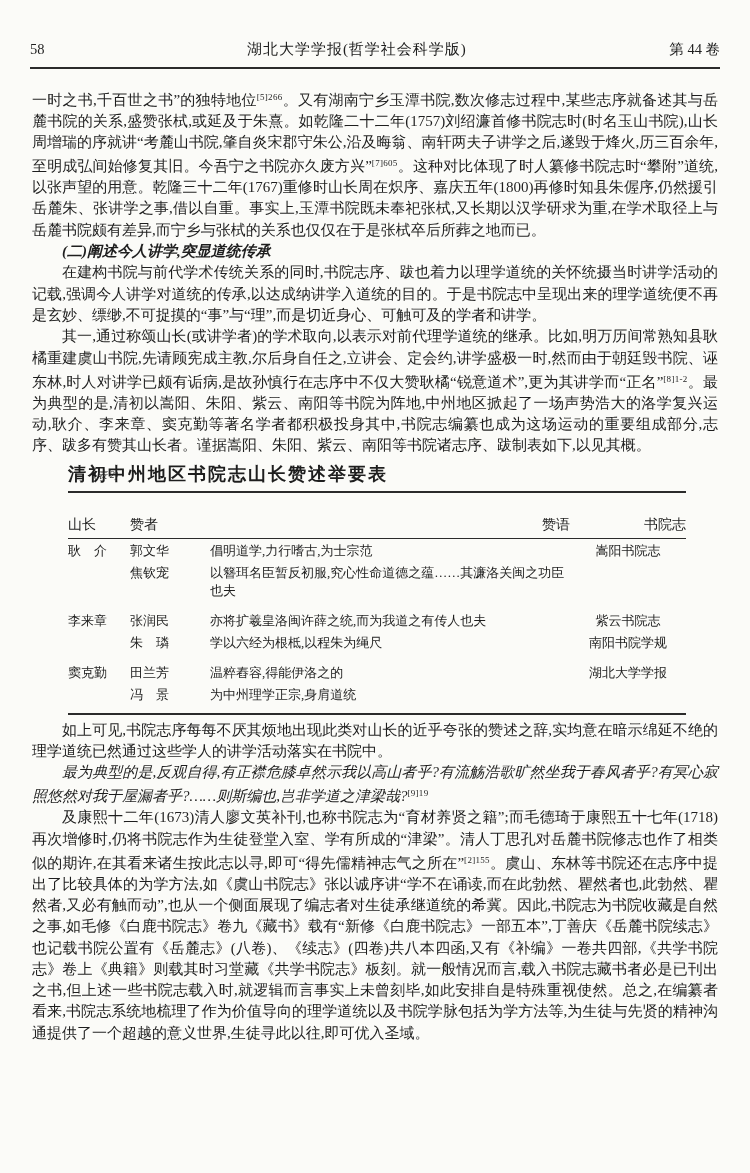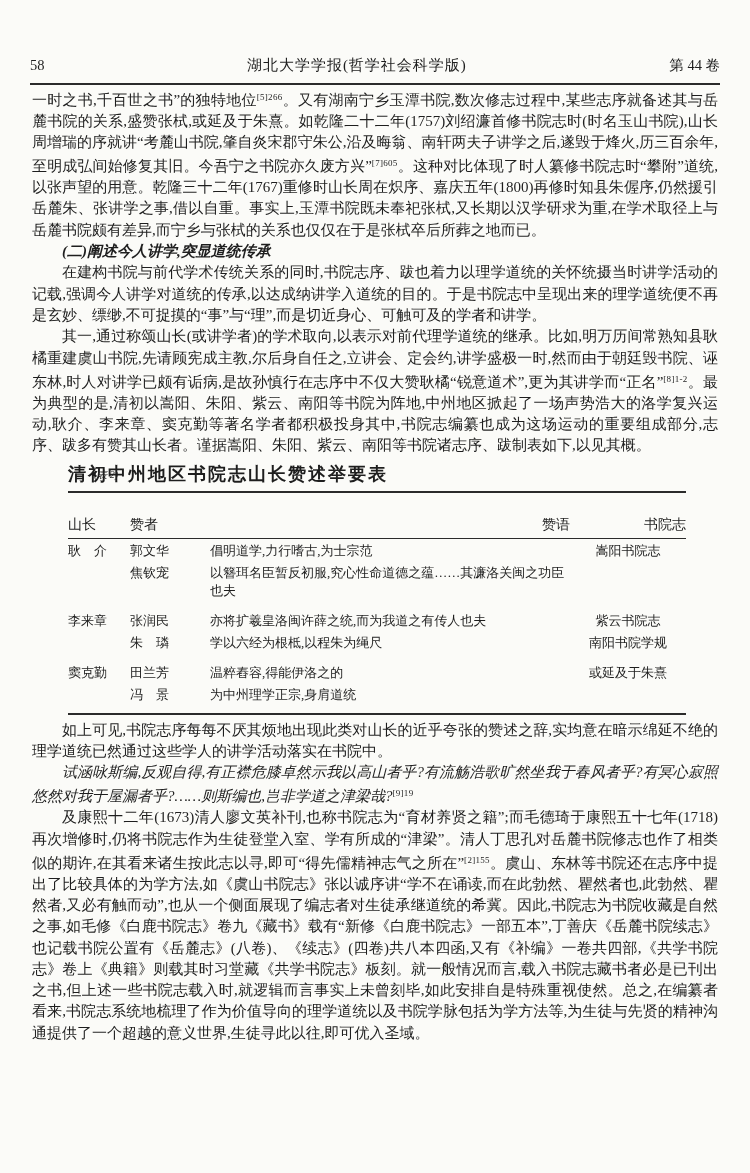--- a/index.html
+++ b/index.html
@@ -4,21 +4,21 @@
 <style>
   html,body{margin:0;padding:0;}
   .page{
     width:750px;height:1173px;box-sizing:border-box;position:relative;
     background:#fbfbf8;color:#1e1e1e;
     font-family:"Liberation Serif","DejaVu Serif",serif;
     overflow:hidden;
   }
   
   .header{
-    position:absolute;top:56px;left:30px;right:30px;
+    position:absolute;top:40px;left:30px;right:30px;
     display:flex;justify-content:space-between;align-items:baseline;
     font-size:14.5px;
     border-bottom:2px solid #2b2b2b;
     padding-bottom:8px;
   }
   .header .htitle{font-size:15px;letter-spacing:1px;}
   
   .bodytext{
     position:absolute;top:87px;left:32px;right:32px;
     font-size:15px;line-height:21.3px;text-align:justify;
@@ -107,31 +107,31 @@
           </tr>
           <tr class="glast">
             <td class="col-praiser">朱　璘</td>
             <td class="col-praise">学以六经为根柢,以程朱为绳尺</td>
             <td class="col-zhi">南阳书院学规</td>
           </tr>
           <tr class="gfirst">
             <td class="col-master mid" rowspan="2">窦克勤</td>
             <td class="col-praiser">田兰芳</td>
             <td class="col-praise">温粹舂容,得能伊洛之的</td>
-            <td class="col-zhi mid" rowspan="2">或延及于朱熹</td>
+            <td class="col-zhi mid" rowspan="2">湖北大学学报</td>
           </tr>
           <tr class="glast">
             <td class="col-praiser">冯　景</td>
             <td class="col-praise">为中州理学正宗,身肩道统</td>
           </tr>
         </tbody>
       </table>
     </div>
 
     <p class="indent">如上可见,书院志序每每不厌其烦地出现此类对山长的近乎夸张的赞述之辞,实均意在暗示绵延不绝的理学道统已然通过这些学人的讲学活动落实在书院中。</p>
 
 
-    <p class="quote"><span>试涵咏斯编,反观自得,有正襟危膝卓然示我以高山者乎?有流觞浩歌旷然坐我于春风者乎?有冥心寂照悠然对我于屋漏者乎?……则斯编也,岂非学道之津梁哉?</span><sup class="ref">[9]19</sup></p>
+    <p class="quote"><span>最为典型的是,反观自得,有正襟危膝卓然示我以高山者乎?有流觞浩歌旷然坐我于春风者乎?有冥心寂照悠然对我于屋漏者乎?……则斯编也,岂非学道之津梁哉?</span><sup class="ref">[9]19</sup></p>
 
     <p class="indent"><span>及康熙十二年(1673)清人廖文英补刊,也称书院志为“育材养贤之籍”;而毛德琦于康熙五十七年(1718)再次增修时,仍将书院志作为生徒登堂入室、学有所成的“津梁”。清人丁思孔对岳麓书院修志也作了相类似的期许,在其看来诸生按此志以寻,即可“得先儒精神志气之所在”</span><sup class="ref">[2]155</sup><span>。虞山、东林等书院还在志序中提出了比较具体的为学方法,如《虞山书院志》张以诚序讲“学不在诵读,而在此勃然、瞿然者也,此勃然、瞿然者,又必有触而动”,也从一个侧面展现了编志者对生徒承继道统的希冀。因此,书院志为书院收藏是自然之事,如毛修《白鹿书院志》卷九《藏书》载有“新修《白鹿书院志》一部五本”,丁善庆《岳麓书院续志》也记载书院公置有《岳麓志》(八卷)、《续志》(四卷)共八本四函,又有《补编》一卷共四部,《共学书院志》卷上《典籍》则载其时习堂藏《共学书院志》板刻。就一般情况而言,载入书院志藏书者必是已刊出之书,但上述一些书院志载入时,就逻辑而言事实上未曾刻毕,如此安排自是特殊重视使然。总之,在编纂者看来,书院志系统地梳理了作为价值导向的理学道统以及书院学脉包括为学方法等,为生徒与先贤的精神沟通提供了一个超越的意义世界,生徒寻此以往,即可优入圣域。</span></p>
 
   </div>
 </div>
 
 </body></html>

